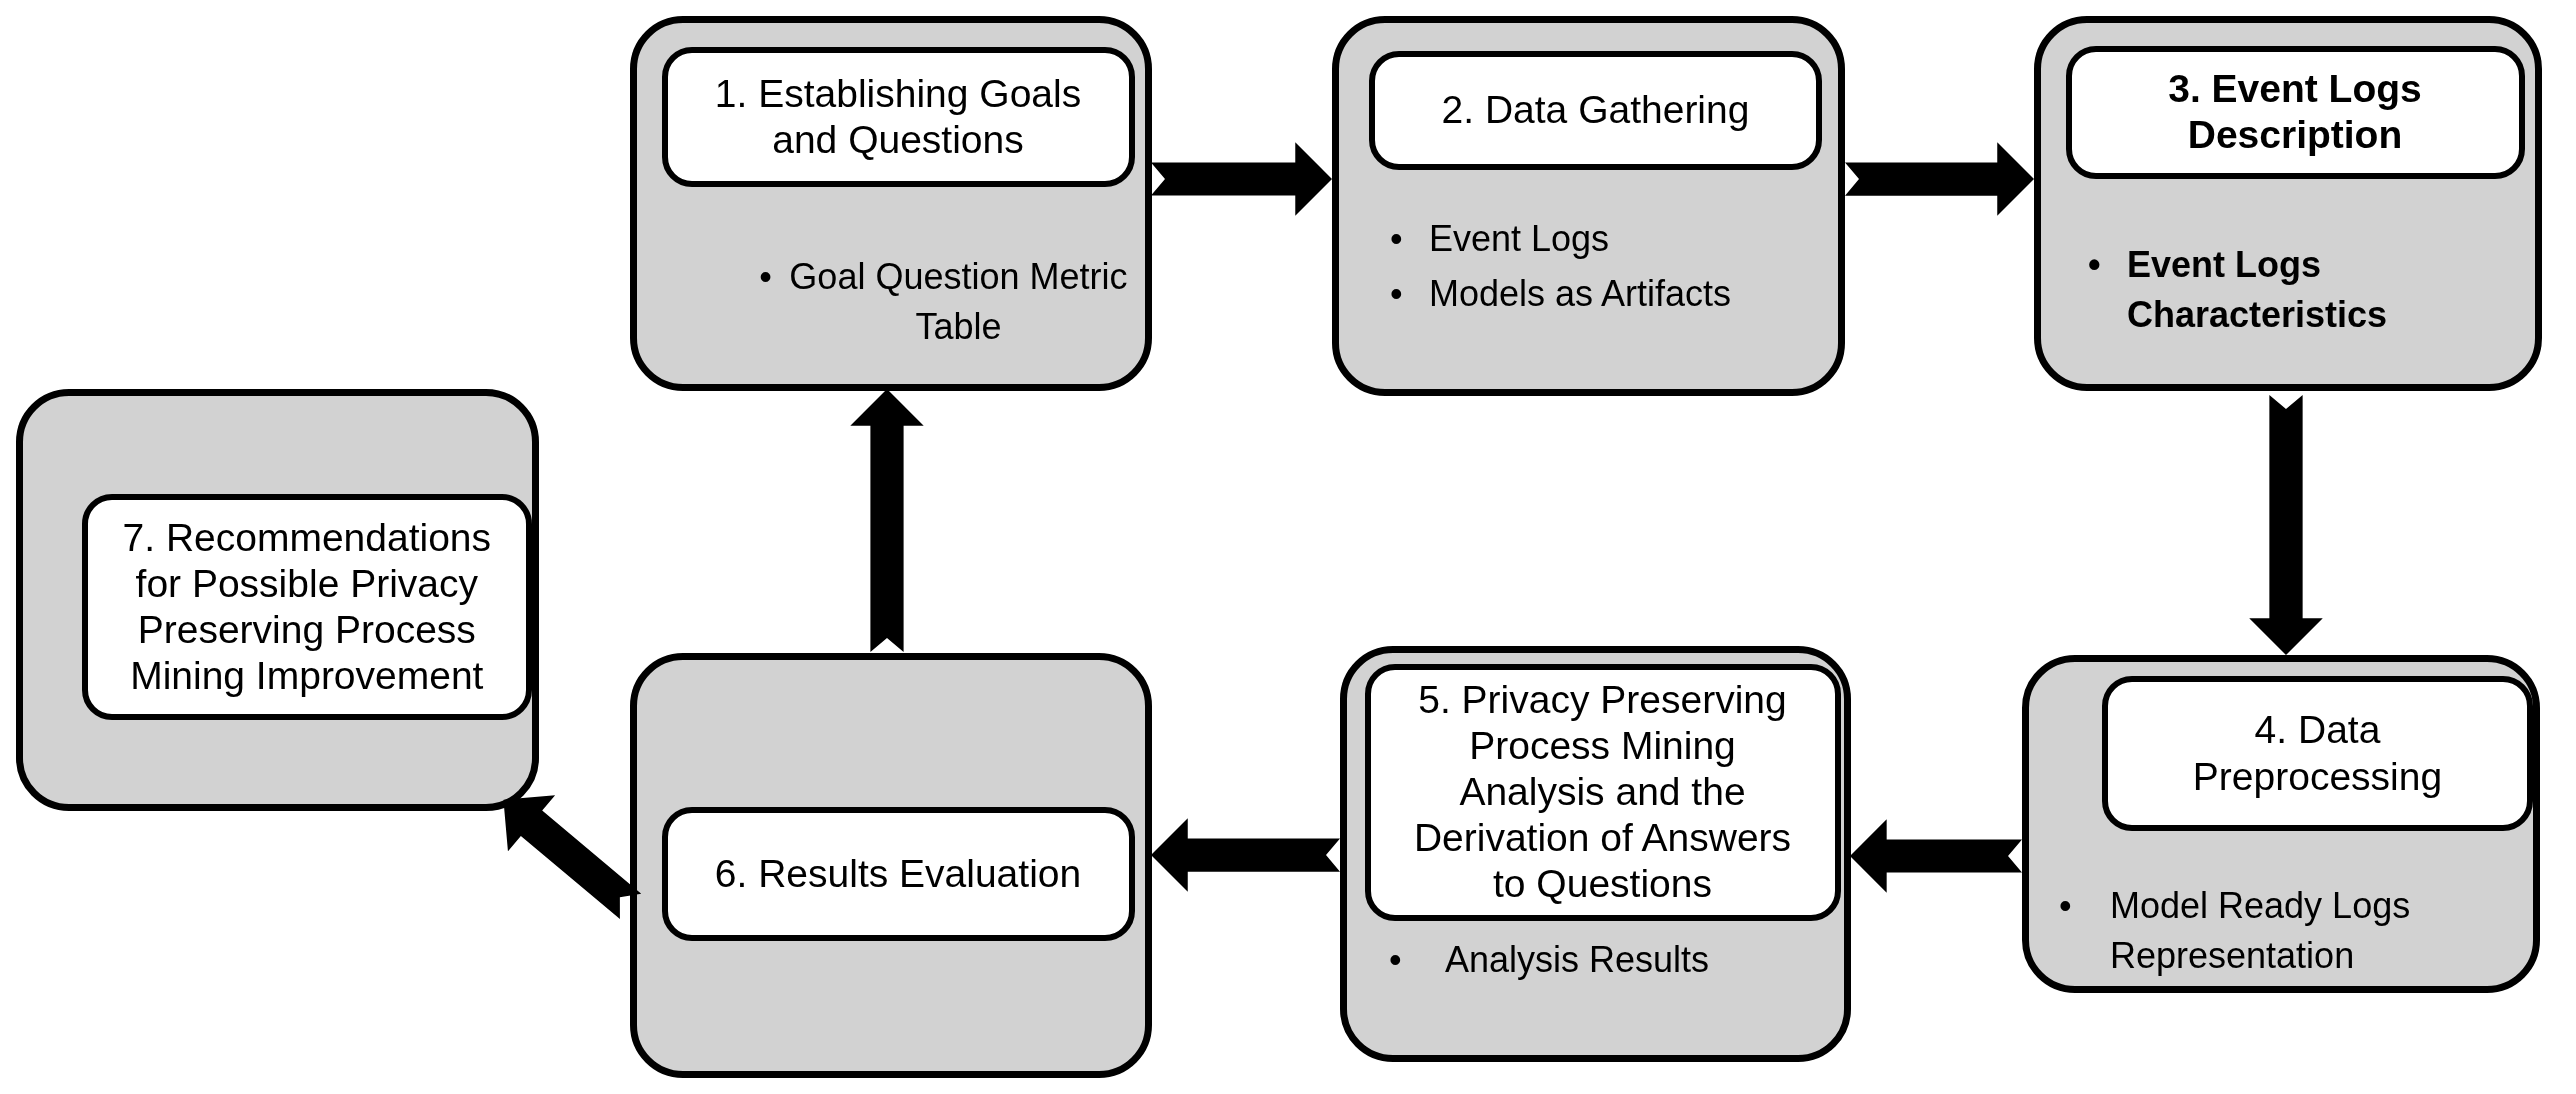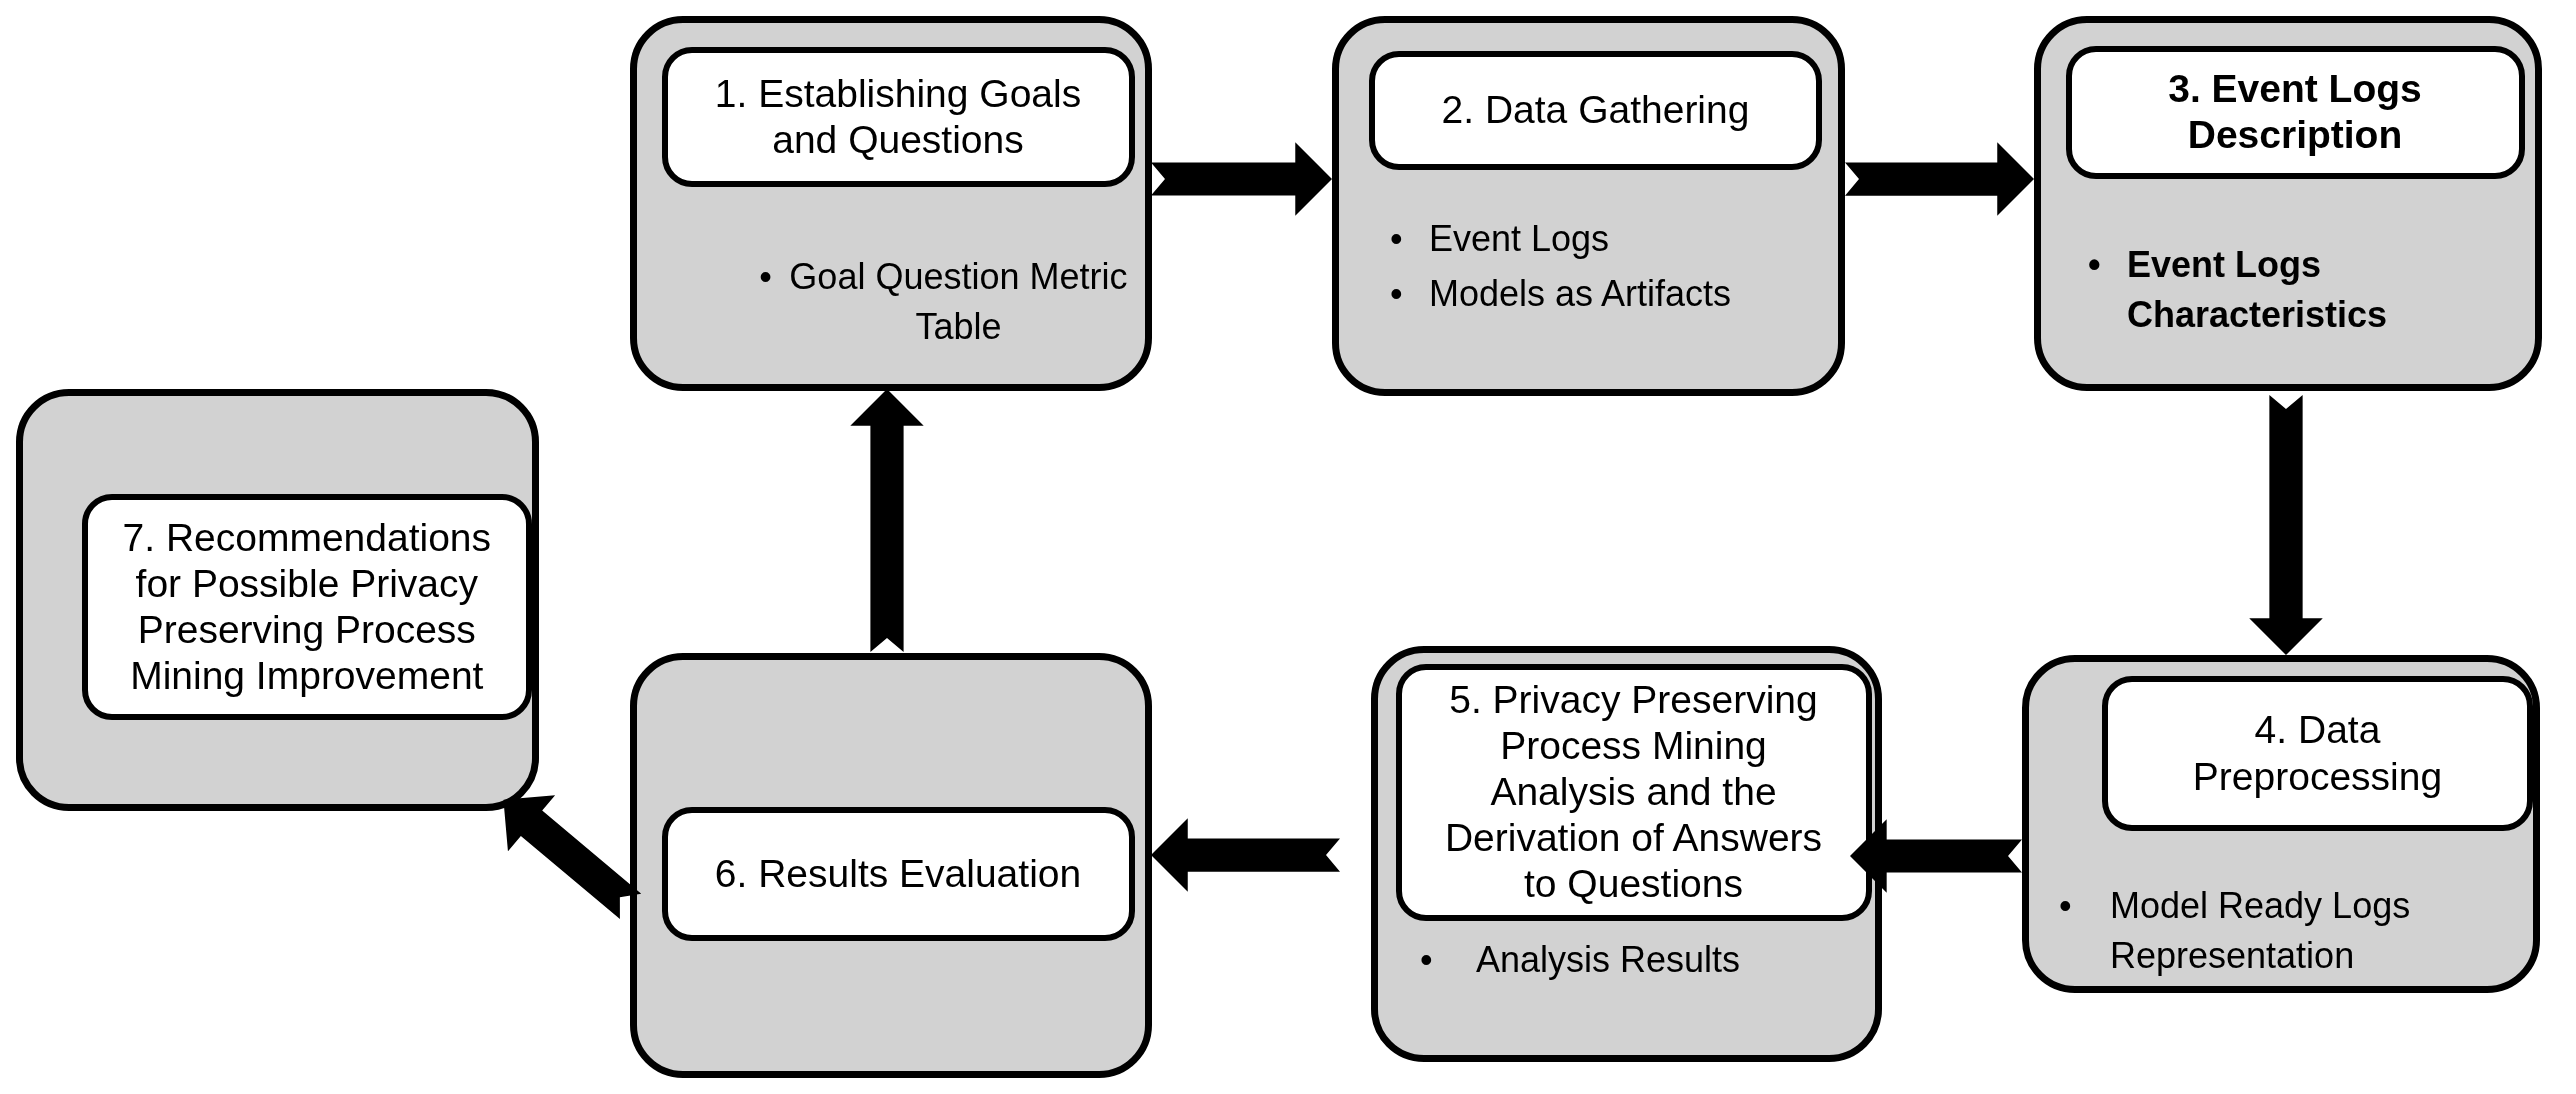--- a/index.html
+++ b/index.html
@@ -86,21 +86,21 @@
     </div>
     <div class="bullets g52" style="top:219px;left:30px;right:17.5px;">
       <div class="bullet">
         <span class="dot"></span>
         <span class="btext">Model Ready Logs
 Representation</span>
       </div>
     </div>
   </div>
 
-  <div class="step-box" style="left:1340px;top:646px;width:511px;height:416px;margin-left:31px;">
+  <div class="step-box" style="left:1340px;top:646px;width:511px;height:416px;">
     <div class="title-box" style="left:17.5px;top:10.5px;width:476px;height:257px;">
       <span>5. Privacy Preserving
 Process Mining
 Analysis and the
 Derivation of Answers
 to Questions</span>
     </div>
     <div class="bullets g56" style="top:282px;left:42px;right:17.5px;">
       <div class="bullet">
         <span class="dot"></span>

